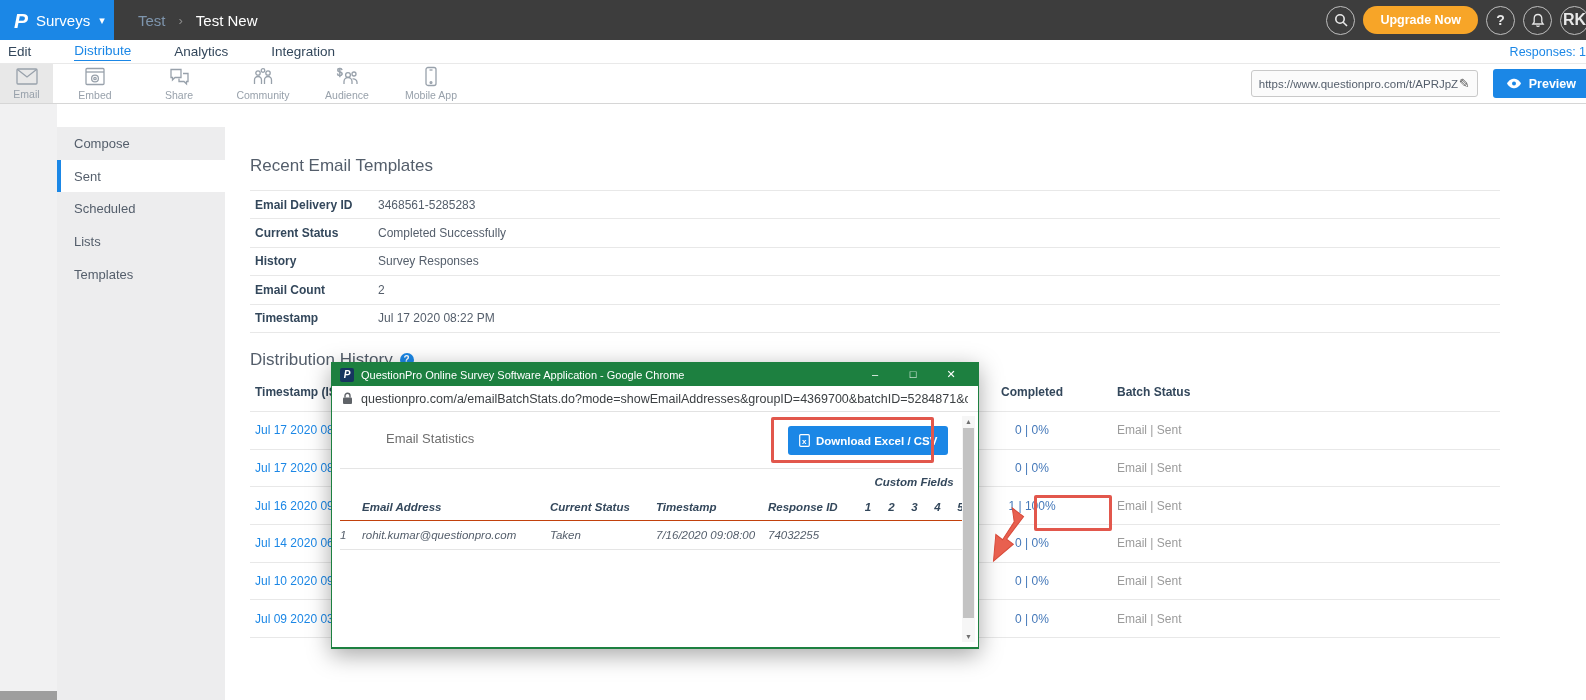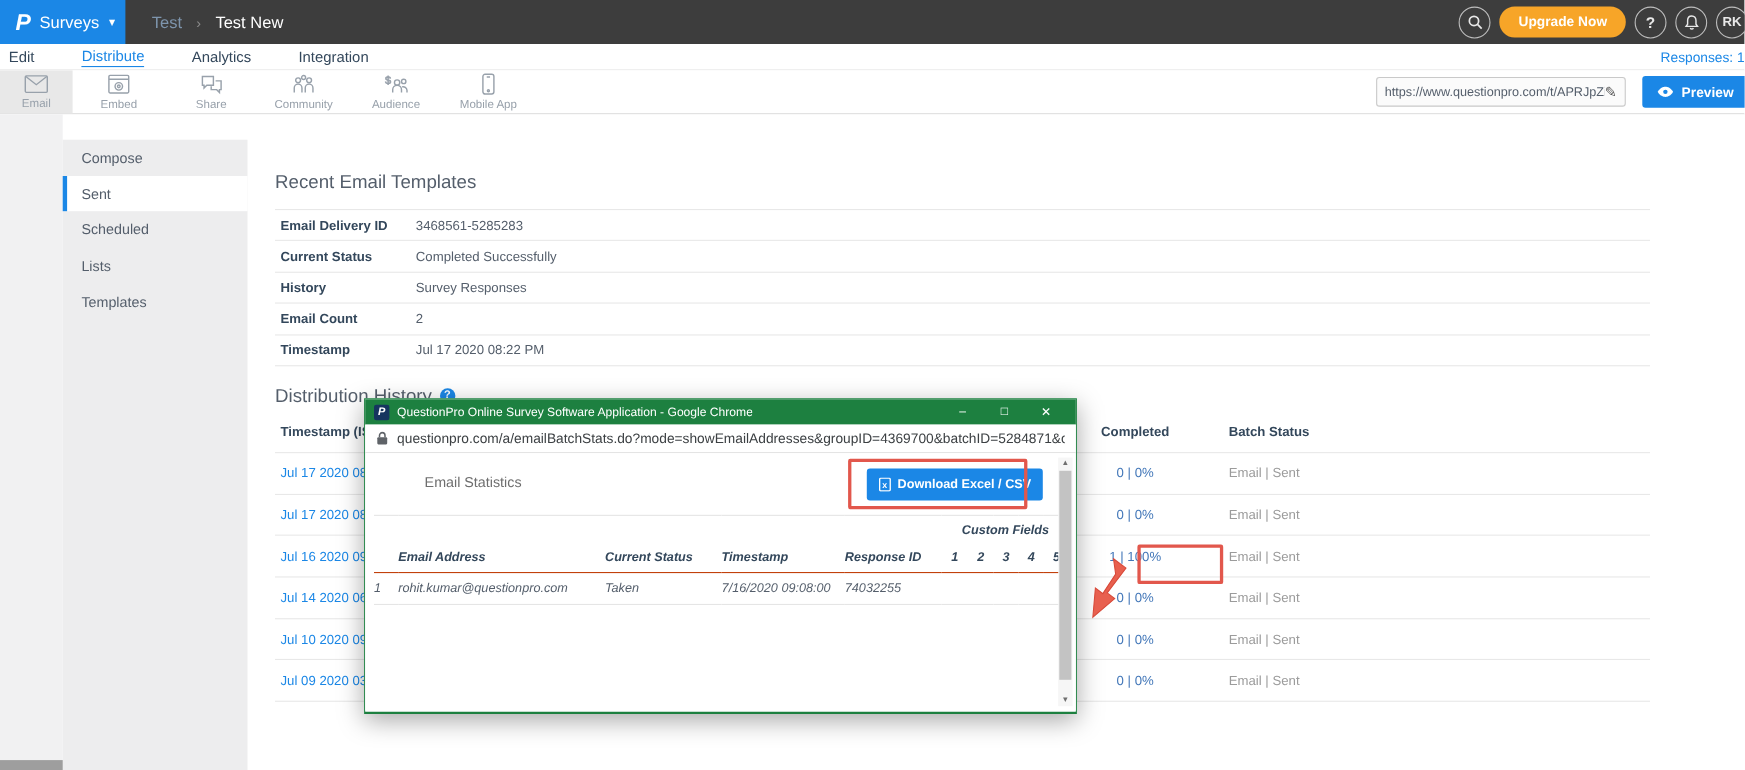--- a/index.html
+++ b/index.html
@@ -30,21 +30,21 @@
     display:flex; align-items:center; padding-left:8px; overflow:hidden; }
   .nav-tab { font-size:13.5px; color:#33475b; margin-right:43px; cursor:pointer; text-decoration:none; }
   .nav-tab.active { color:#1b87e6; border-bottom:1px solid #1b87e6; padding-bottom:2px; }
   .responses { margin-left:auto; margin-right:-7px; color:#1b87e6; font-size:12.5px; white-space:nowrap; }
 
   
   .toolbar { height:40px; background:#fff; border-bottom:1px solid #d6d6d6;
     display:flex; align-items:stretch; }
   .tool-item { width:84px; display:flex; flex-direction:column; align-items:center;
     justify-content:center; gap:2px; cursor:pointer; color:#98a1ab; }
-  .tool-item.active { background:#e8e8e8; width:66px; }
+  .tool-item.active { background:#e8e8e8; width:53px; }
   .tool-item svg { stroke:#98a1ab; fill:none; stroke-width:1.3; }
   .tool-label { font-size:10.5px; }
   .toolbar-right { margin-left:auto; display:flex; align-items:center; gap:15px; padding-right:0; }
   .url-box { width:227px; height:27px; background:#fbfbfb; border:1px solid #c9c9c9;
     border-radius:3px; display:flex; align-items:center; padding:0 7px; }
   .url-box input { border:none; background:transparent; outline:none; flex:1;
     font-size:11.5px; color:#545e6b; font-family:"Liberation Sans", sans-serif; }
   .pencil { color:#555; font-size:13px; cursor:pointer; }
   .preview-btn { background:#1b87e6; color:#fff; border:none; border-radius:3px;
     height:29px; padding:0 16px 0 13px; font-size:12.5px; font-weight:bold;
@@ -144,21 +144,21 @@
     <div class="hcirc">
       <span>?</span>
     </div>
     <div class="hcirc">
       <svg width="14" height="15" viewBox="0 0 14 15">
         <path d="M7 1.5 C4.5 1.5 3.2 3.4 3.2 5.6 L3.2 9 L1.8 11 L12.2 11 L10.8 9 L10.8 5.6 C10.8 3.4 9.5 1.5 7 1.5 Z" fill="none" stroke="#e8e8e8" stroke-width="1.3"></path>
         <path d="M5.6 12.4 a1.5 1.5 0 0 0 2.8 0" fill="none" stroke="#e8e8e8" stroke-width="1.3"></path>
       </svg>
     </div>
     <div class="hcirc avatar">
-      <span style="font-size:12px">RK</span>
+      <span style="font-size:16px">RK</span>
     </div>
   </div>
 </div>
 
 <div class="nav-row">
   <a class="nav-tab">Edit</a>
   <a class="nav-tab active">Distribute</a>
   <a class="nav-tab">Analytics</a>
   <a class="nav-tab">Integration</a>
   <span class="responses">Responses: 14</span>

